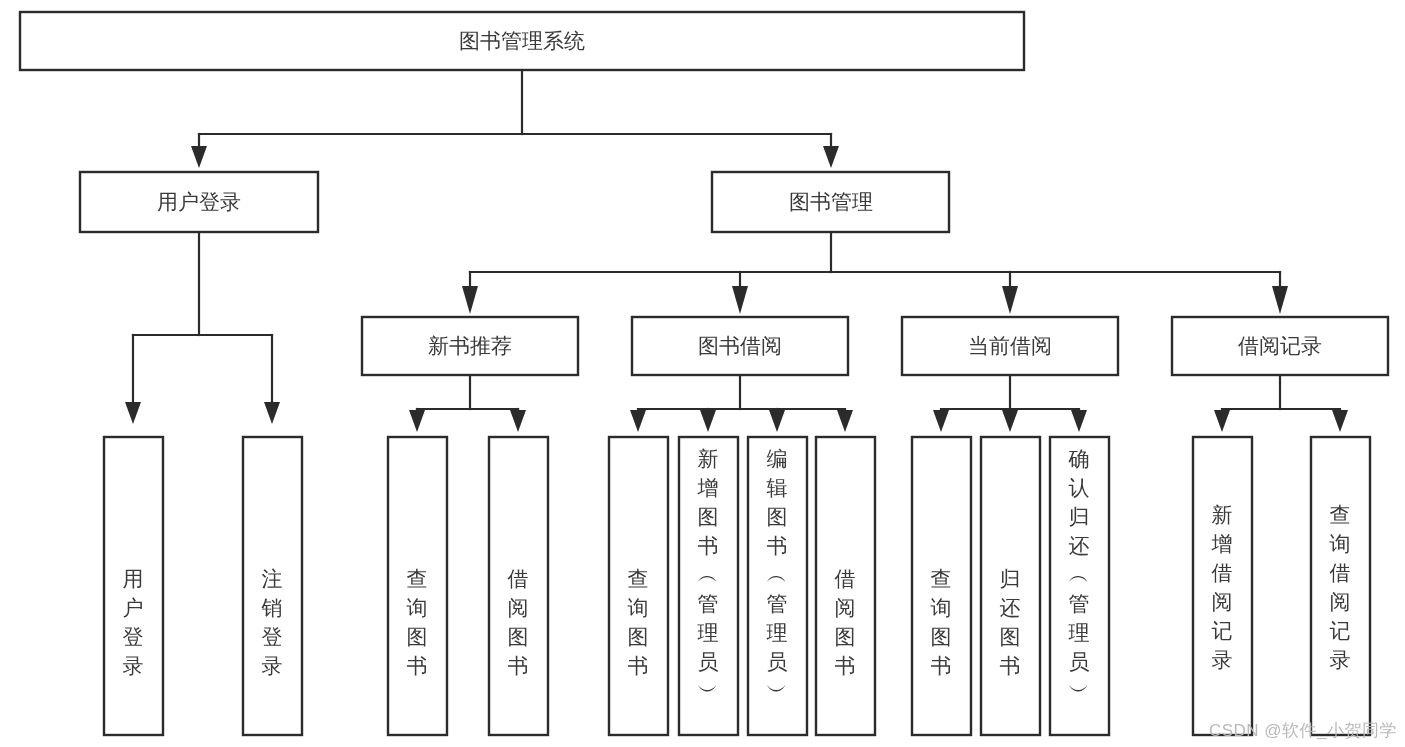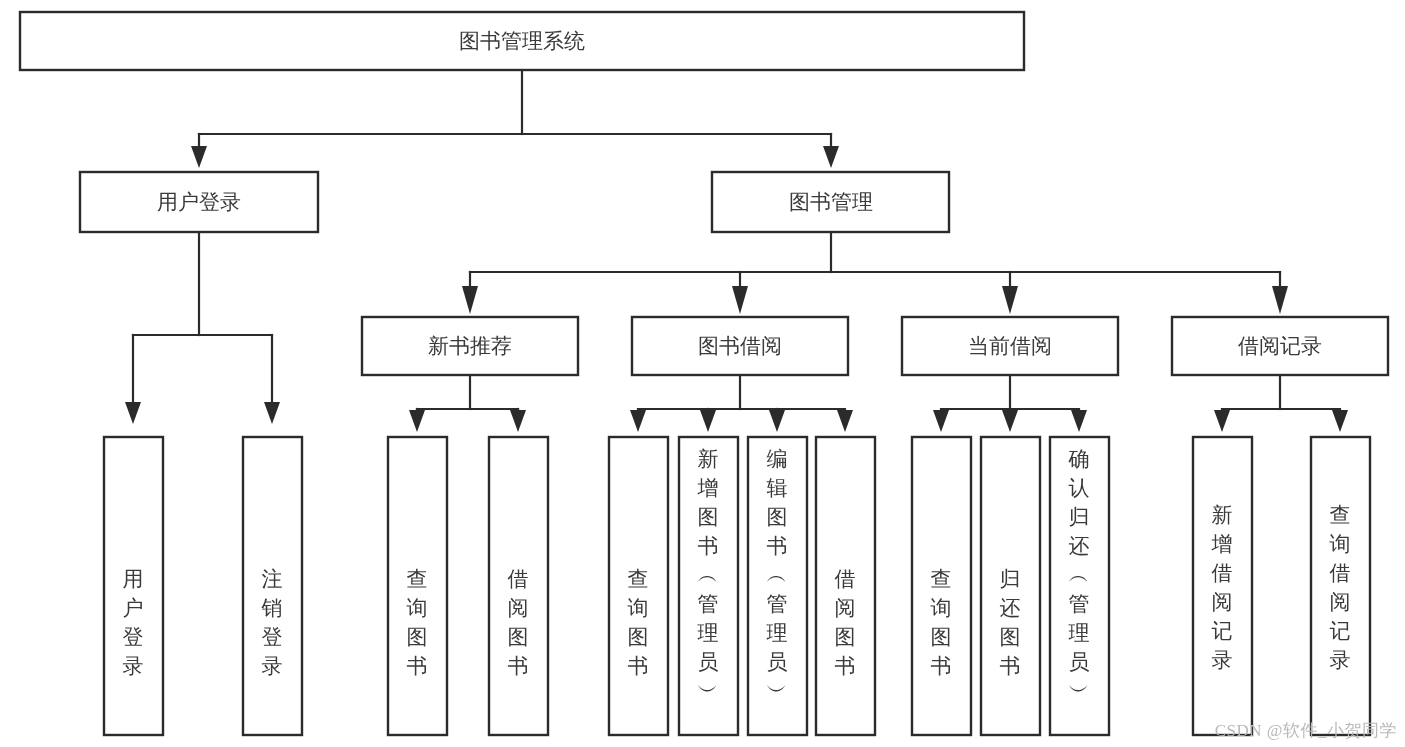--- a/index.html
+++ b/index.html
@@ -53,21 +53,21 @@
     stroke-linecap: square;
   }
   .arrow-head {
     fill: #2b2b2b;
     stroke: none;
   }
   .watermark {
     position: absolute;
     right: 8px;
     bottom: 5px;
-    font-family: Liberation Serif, serif;
+    font-family: Liberation Sans, sans-serif;
     font-size: 17px;
     color: #b9b9b9;
     letter-spacing: 0.5px;
     white-space: nowrap;
     user-select: none;
   }
 </style>
 </head>
 <body>
 

